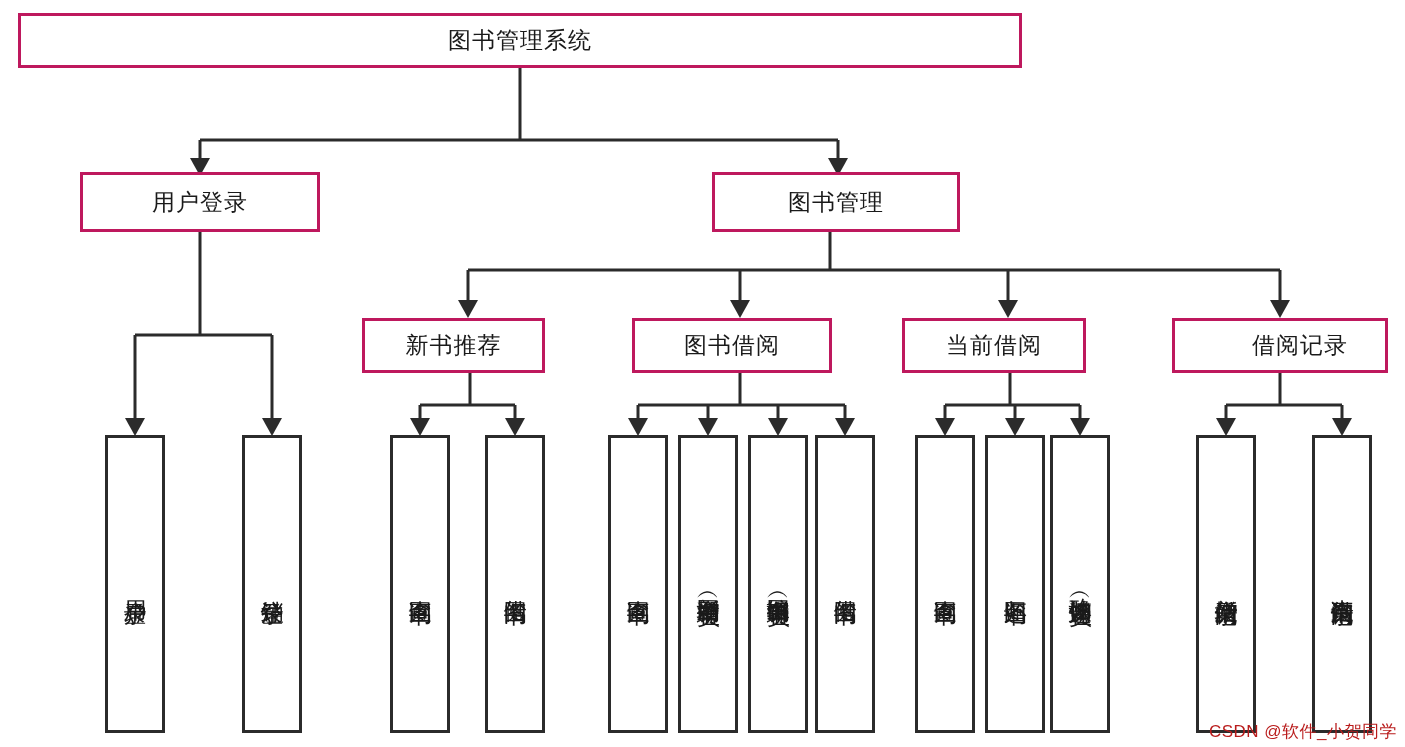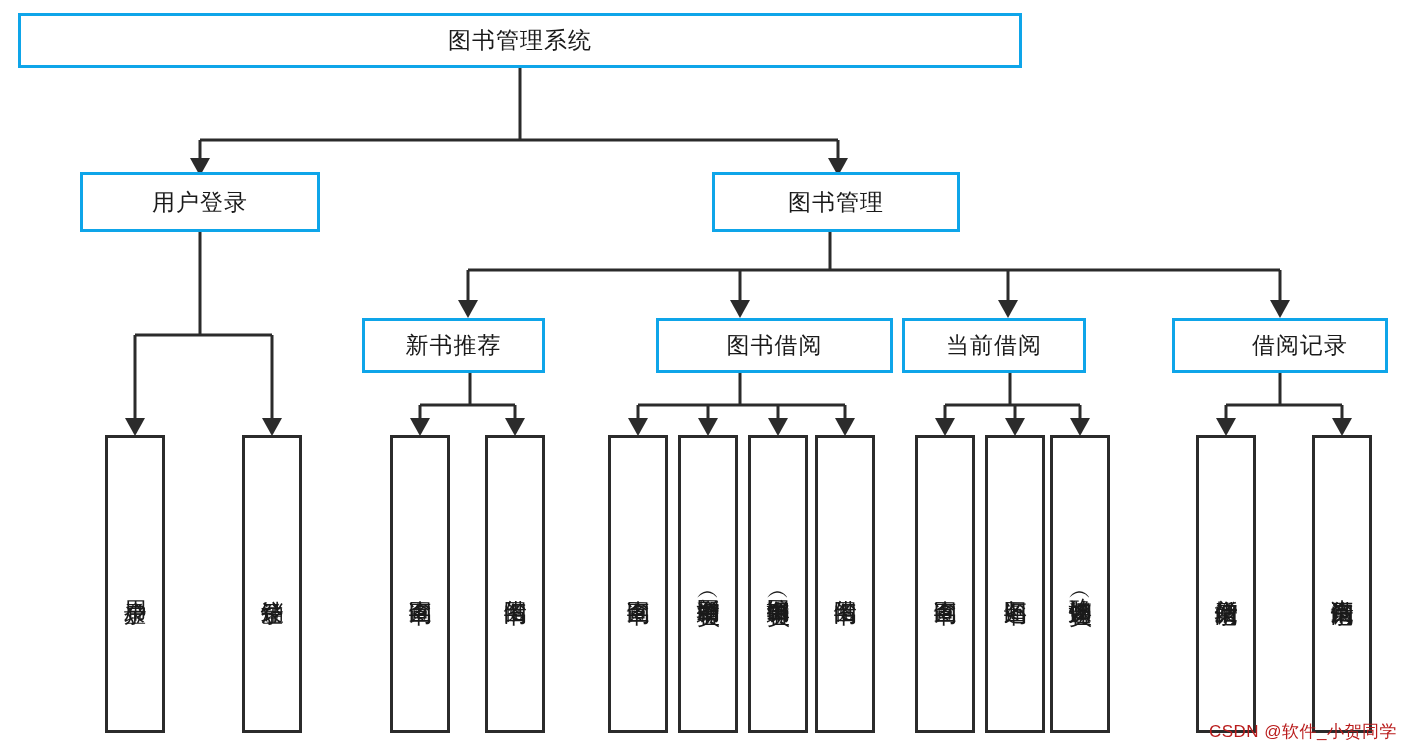--- a/index.html
+++ b/index.html
@@ -28,21 +28,21 @@
     font-size:23px;
     line-height:1.02;
     letter-spacing:1px;
     color:#1a1a1a;
     white-space:nowrap;
     font-family:"Liberation Sans","DejaVu Sans",sans-serif;
   }
   .h-box{
     position:absolute;
     box-sizing:border-box;
-    border:3px solid #0ea5e9;
+    border:3px solid #be185d;
     background:#ffffff;
     display:flex;
     align-items:center;
     justify-content:center;
     font-size:23px;
     color:#1a1a1a;
     letter-spacing:1px;
   }
   #watermark{
     position:absolute;
@@ -138,21 +138,21 @@
 <div class="h-box" style="left:80px;top:172px;width:240px;height:60px;">
   <span>用户登录</span>
 </div>
 <div class="h-box" style="left:712px;top:172px;width:248px;height:60px;">
   <span>图书管理</span>
 </div>
 
 <div class="h-box" style="left:362px;top:318px;width:183px;height:55px;">
   <span>新书推荐</span>
 </div>
-<div class="h-box" style="left:656px;top:318px;width:237px;height:55px;text-align:right;">
+<div class="h-box" style="left:632px;top:318px;width:200px;height:55px;text-align:right;">
   <span>图书借阅</span>
 </div>
 <div class="h-box" style="left:902px;top:318px;width:184px;height:55px;">
   <span>当前借阅</span>
 </div>
 <div class="h-box" style="left:1172px;top:318px;width:216px;height:55px;padding-left:40px;">
   <span>借阅记录</span>
 </div>
 
 <div class="vert-box" style="left:105px;top:435px;width:60px;height:298px;">

